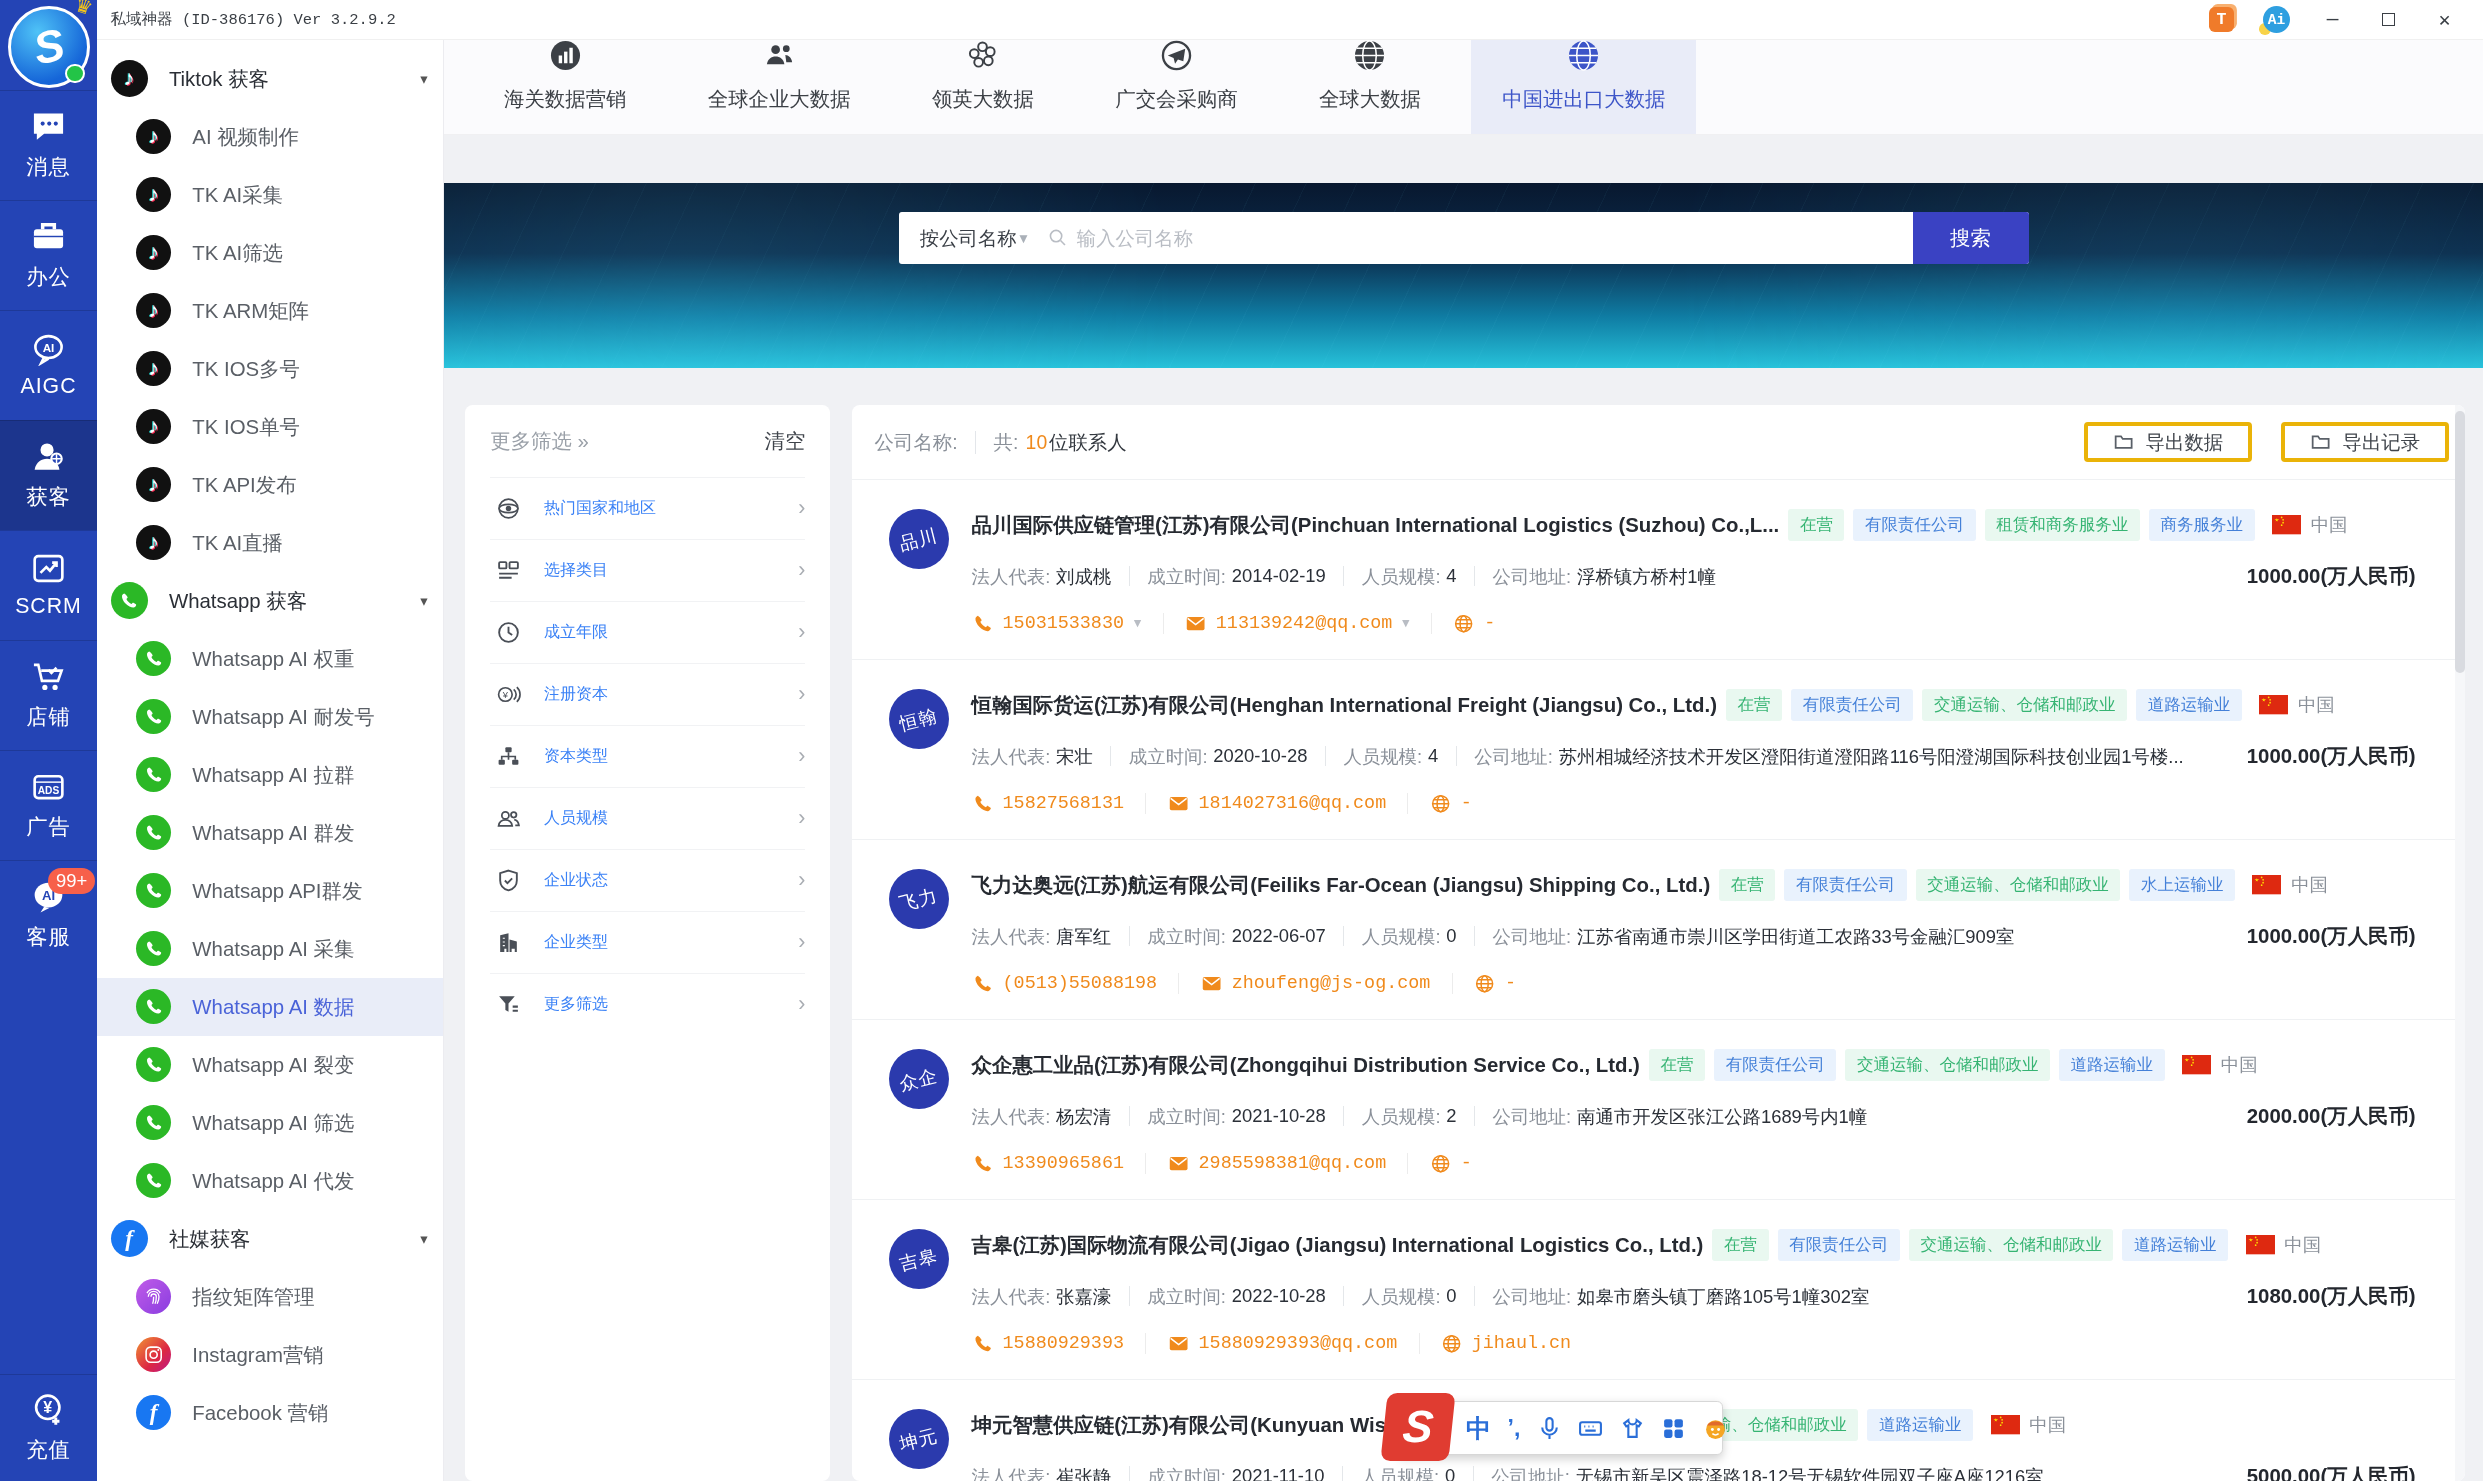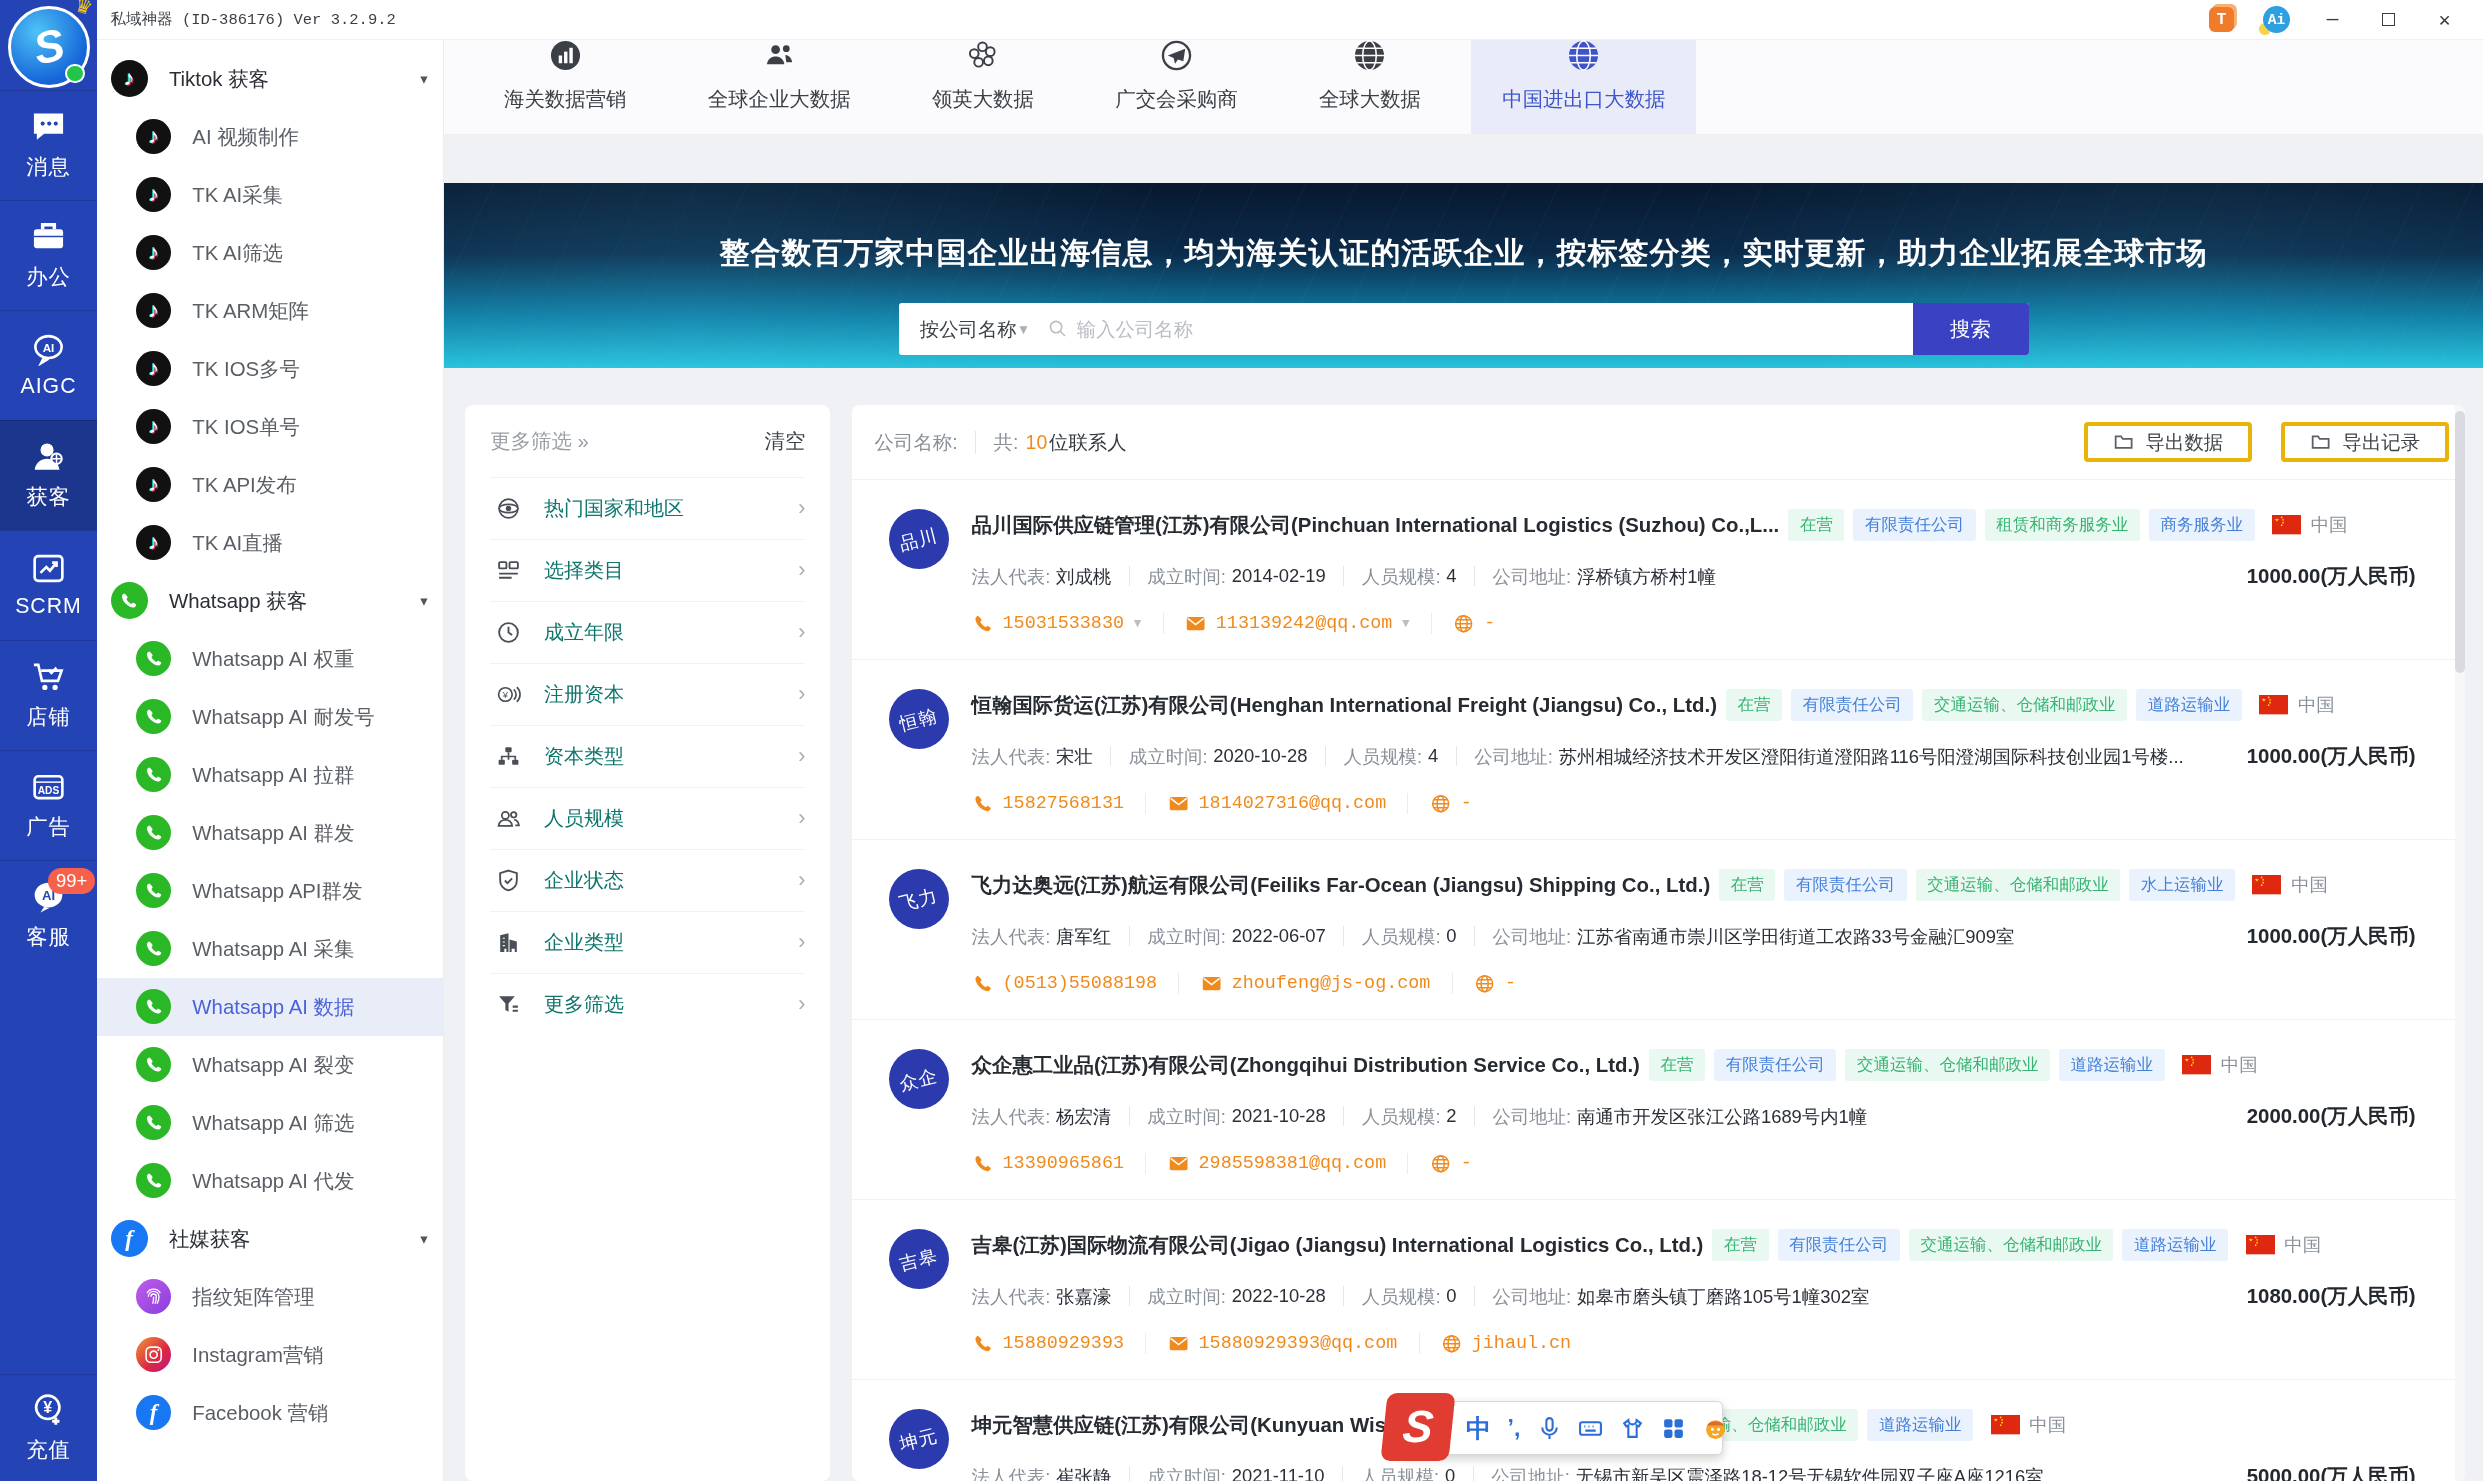--- a/index.html
+++ b/index.html
@@ -82,21 +82,21 @@
 
   
   .content{display:flex;gap:21.3px;padding:37px 18.4px 0 21.3px;height:calc(100% - 328px);}
   .card{background:#fff;border-radius:7.8px;}
   .filter-card{width:365px;flex:none;padding:0 25px;}
   .filter-head{display:flex;align-items:center;height:72px;font-size:20.4px;}
   .filter-title{color:#9aa0a8;}
   .filter-clear{margin-left:auto;color:#3f444b;cursor:pointer;}
   .filter-item{display:flex;align-items:center;height:62px;border-top:1px solid #f1f2f4;cursor:pointer;}
   .filter-item .fic{width:25px;height:25px;color:#4a4f57;margin:0 23px 0 5.8px;}
-  .filter-item .flb{font-size:20px;color:#0f766e;}
+  .filter-item .flb{font-size:16px;color:#3b82f6;}
   .filter-item .chev{margin-left:auto;color:#a9adb3;font-size:21.3px;}
 
   .results-card{flex:1;position:relative;overflow:hidden;}
   .res-head{display:flex;align-items:center;height:74px;padding:0 15.5px 0 23px;}
   .res-label{font-size:19.4px;color:#8a9099;}
   .res-sep{width:1px;height:23px;background:#e3e6ea;margin:0 17.5px;}
   .res-total{font-size:19.4px;color:#8a9099;}
   .res-count{color:#f08a1c;margin:0 1.9px;}
   .res-suffix{color:#33383f;}
   .res-btns{margin-left:auto;display:flex;gap:17.5px;}
@@ -503,21 +503,20 @@
             <circle cx="16" cy="16" r="15" fill="currentColor"></circle>
             <ellipse cx="16" cy="16" rx="7" ry="15" fill="none" stroke="#fff" stroke-width="1.6"></ellipse>
             <path d="M1 16h30M3 8.5h26M3 23.5h26" stroke="#fff" stroke-width="1.6"></path>
           </svg>
         </span>
         <span>中国进出口大数据</span>
       </div>
     </div>
 
   <section class="hero">
-    <div class="hero-head">整合数百万家中国企业出海信息，均为海关认证的活跃企业，按标签分类，实时更新，助力企业拓展全球市场</div>
     <div class="searchbar">
       <div class="s-select">
         <span>按公司名称</span>
         <span class="caret">▼</span>
       </div>
       <div class="s-input">
         <svg width="19.4" height="19.4" viewBox="0 0 24 24" fill="none" stroke="#b9bdc4" stroke-width="2">
             <circle cx="10" cy="10" r="7"></circle>
             <path d="M15.5 15.5 21 21"></path>
           </svg>

